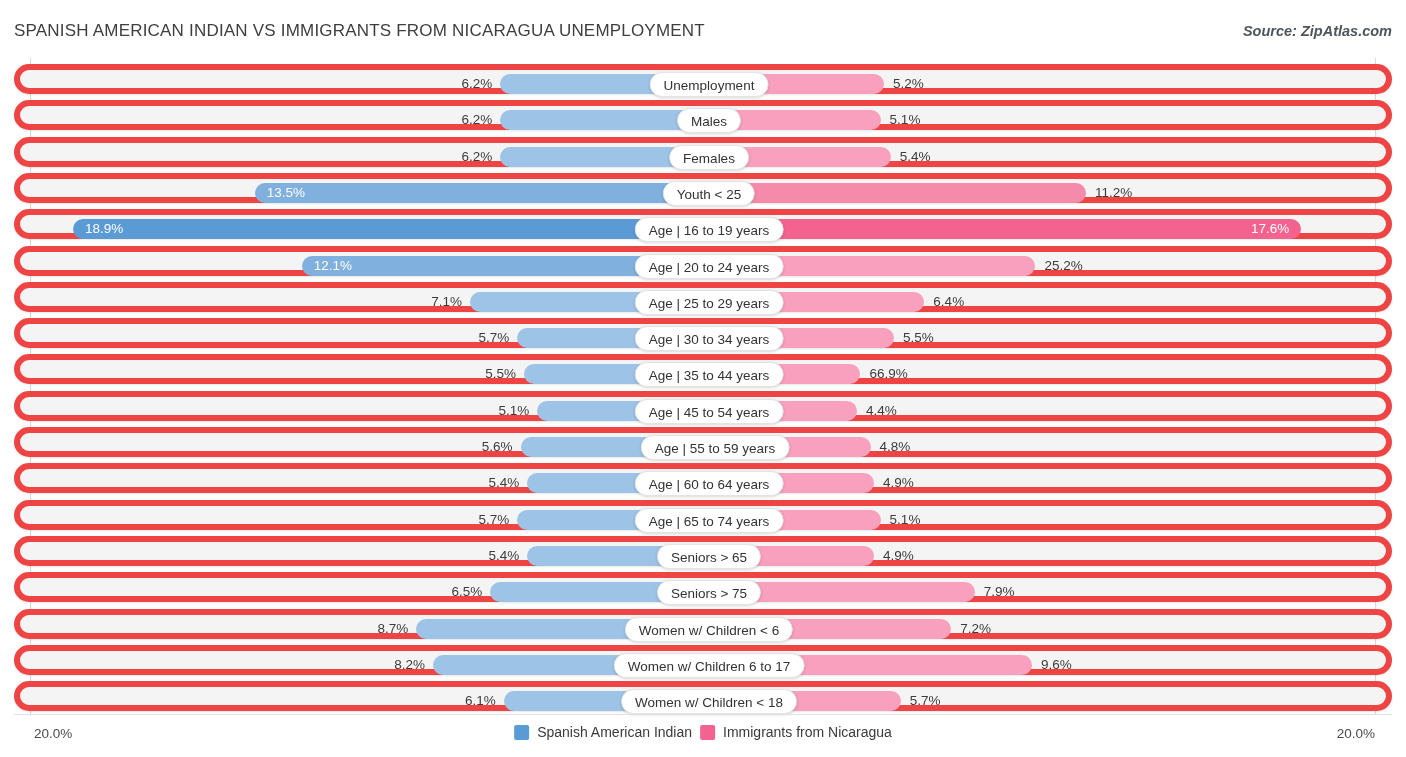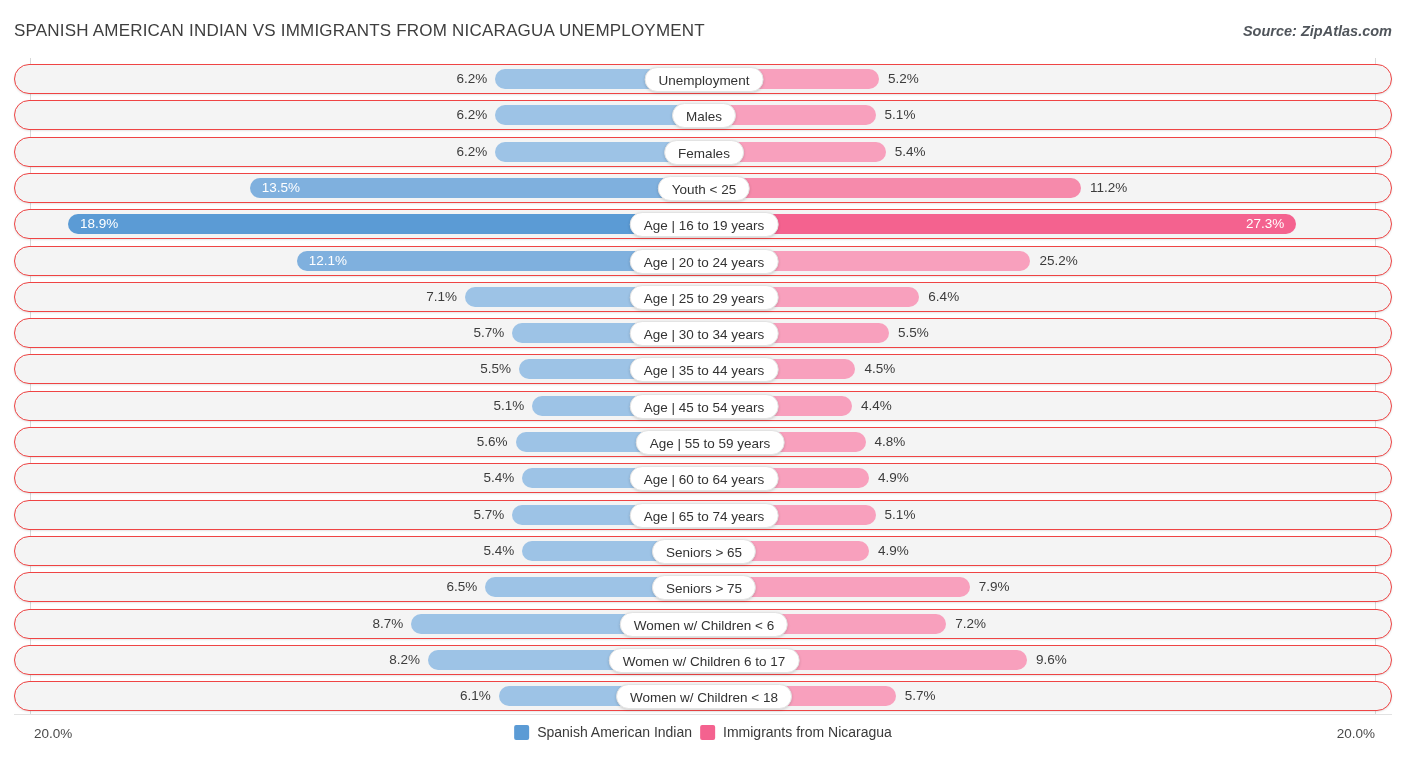--- a/index.html
+++ b/index.html
@@ -29,21 +29,21 @@
   }
   .gridline{
     position:absolute;top:0;width:1px;height:656px;background:#d8d8d8;
   }
   #grid-left{left:30px;}
   #grid-right{left:1375px;}
 
   .row{
     position:absolute;left:14px;width:1378px;height:30px;
     background:#f4f4f4;
-    border:1px solid #ef4444;
+    border:6px solid #ef4444;
     border-radius:15px;
     box-sizing:border-box;
     box-shadow:0 1px 2px rgba(0,0,0,.10);
   }
   .row-inner{position:absolute;left:0;top:0;width:100%;height:100%;}
 
   .bar{
     position:absolute;top:4px;height:20px;
     box-sizing:border-box;
   }
@@ -144,21 +144,21 @@
           <div class="val inL" style="left: 246.725px;">13.5%</div>
           <div class="val outR" style="left: 1074.88px; width: 70px;">11.2%</div>
           <div class="pill" style="left: 689px;">Youth &lt; 25</div>
         </div>
       </div>
       <div class="row" style="top: 151.2px;">
         <div class="row-inner">
           <div class="bar left rounded" style="left: 53.015px; width: 635.985px; background: rgb(91, 155, 213);"></div>
           <div class="bar right rounded" style="left: 689px; width: 592.24px; background: rgb(244, 98, 143);"></div>
           <div class="val inL" style="left: 65.015px;">18.9%</div>
-          <div class="val inR" style="left: 1219.24px; width: 50px;">27.3%</div>
+          <div class="val inR" style="left: 1219.24px; width: 50px;">17.6%</div>
           <div class="pill" style="left: 689px;">Age | 16 to 19 years</div>
         </div>
       </div>
       <div class="row" style="top: 187.5px;">
         <div class="row-inner">
           <div class="bar left rounded" style="left: 281.835px; width: 407.165px; background: rgb(127, 176, 222);"></div>
           <div class="bar right" style="left: 689px; width: 326.405px; background: rgb(248, 160, 189);"></div>
           <div class="val inL" style="left: 293.835px;">12.1%</div>
           <div class="val outR" style="left: 1024.4px; width: 70px;">25.2%</div>
           <div class="pill" style="left: 689px;">Age | 20 to 24 years</div>
@@ -180,21 +180,21 @@
           <div class="val outL" style="left: 431.195px; width: 58px;">5.7%</div>
           <div class="val outR" style="left: 883.075px; width: 70px;">5.5%</div>
           <div class="pill" style="left: 689px;">Age | 30 to 34 years</div>
         </div>
       </div>
       <div class="row" style="top: 296.4px;">
         <div class="row-inner">
           <div class="bar left" style="left: 503.925px; width: 185.075px; background: rgb(157, 195, 230);"></div>
           <div class="bar right" style="left: 689px; width: 151.425px; background: rgb(248, 160, 189);"></div>
           <div class="val outL" style="left: 437.925px; width: 58px;">5.5%</div>
-          <div class="val outR" style="left: 849.425px; width: 70px;">4.5%</div>
+          <div class="val outR" style="left: 849.425px; width: 70px;">66.9%</div>
           <div class="pill" style="left: 689px;">Age | 35 to 44 years</div>
         </div>
       </div>
       <div class="row" style="top: 332.7px;">
         <div class="row-inner">
           <div class="bar left" style="left: 517.385px; width: 171.615px; background: rgb(157, 195, 230);"></div>
           <div class="bar right" style="left: 689px; width: 148.06px; background: rgb(248, 160, 189);"></div>
           <div class="val outL" style="left: 451.385px; width: 58px;">5.1%</div>
           <div class="val outR" style="left: 846.06px; width: 70px;">4.4%</div>
           <div class="pill" style="left: 689px;">Age | 45 to 54 years</div>

